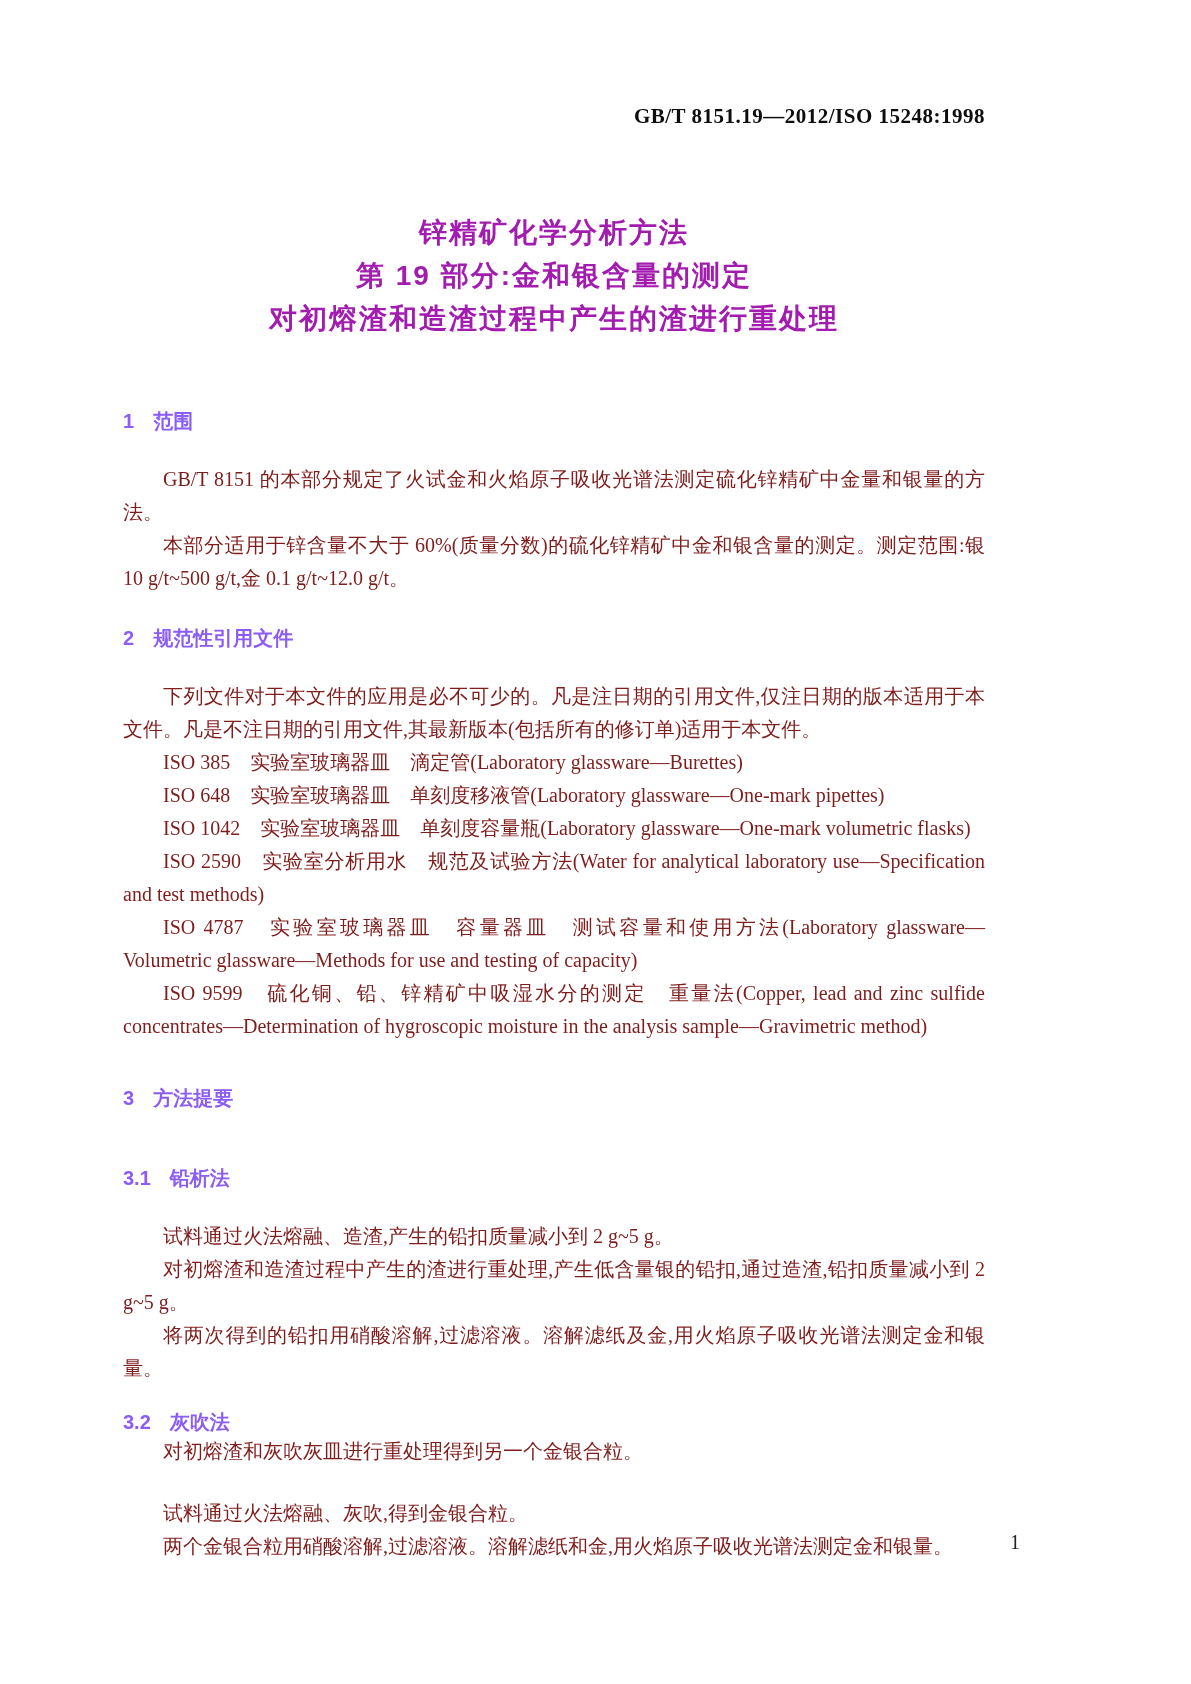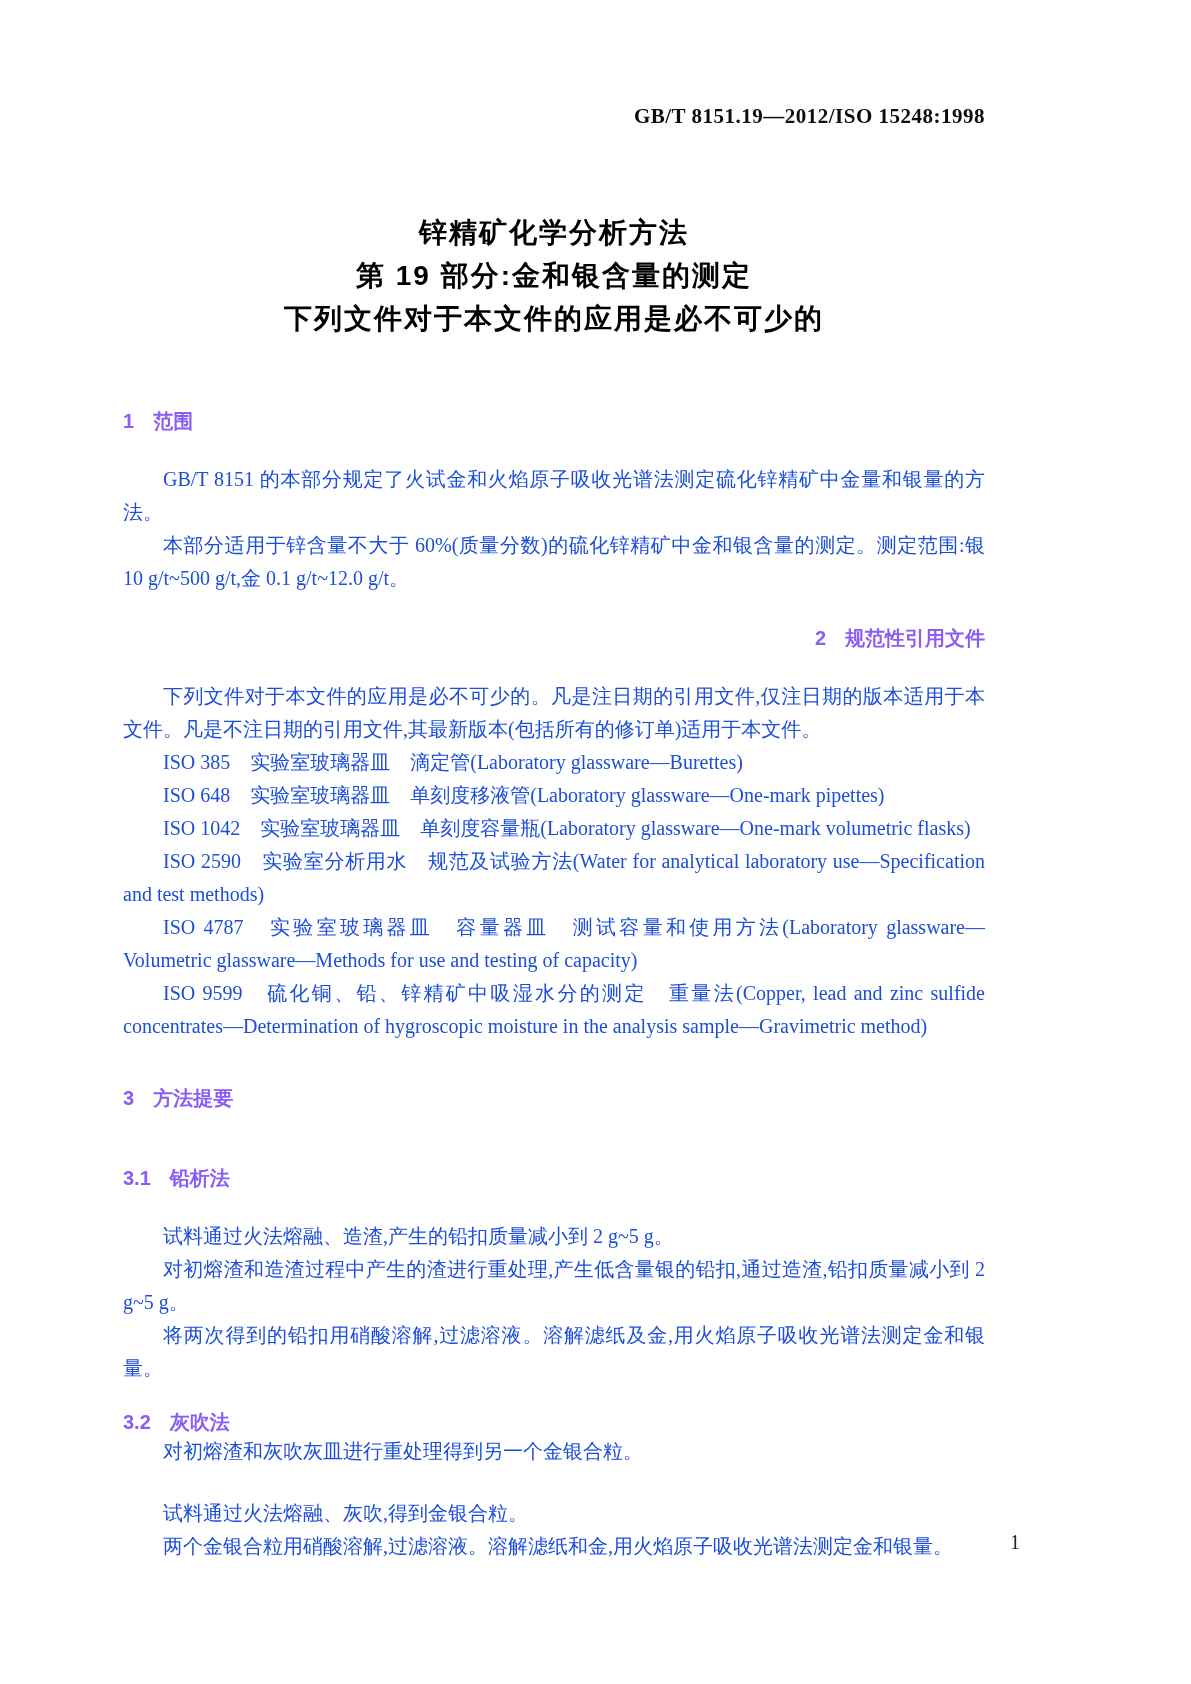--- a/index.html
+++ b/index.html
@@ -28,21 +28,21 @@
     font-size: 21px;
     line-height: 26px;
     letter-spacing: 0.5px;
     color: #0d0d0d;
   }
   .title-block {
     margin-top: 82px;
     text-align: center;
     font-family: "Liberation Sans", "DejaVu Sans", sans-serif;
     font-weight: 700;
-    color: #000000;
+    color: #a21caf;
   }
   .title-line {
     font-size: 28px;
     line-height: 43px;
     letter-spacing: 2px;
   }
   .section-heading {
     font-family: "Liberation Sans", "DejaVu Sans", sans-serif;
     font-weight: 700;
     font-size: 20px;
@@ -53,24 +53,24 @@
     display: inline-block;
     margin-right: 0.95em;
     font-family: "Liberation Sans", "DejaVu Sans", sans-serif;
   }
   .body-p {
     margin: 0;
     font-size: 20px;
     line-height: 33px;
     text-align: justify;
     text-indent: 2em;
-    color: #1d4ed8;
+    color: #7f1d1d;
   }
   .h-s1  { margin-top: 68px; }
-  .h-s2  { margin-top: 30px; text-align: right; }
+  .h-s2  { margin-top: 30px; }
   .h-s3  { margin-top: 42px; }
   .h-s31 { margin-top: 54px; }
   .h-s32 { margin-top: 24px; }
   .p-first { margin-top: 29px; }
   .page-number {
     position: absolute;
     left: 1010px;
     top: 1530px;
     font-size: 20px;
     line-height: 24px;
@@ -81,21 +81,21 @@
 </head>
 <body>
 
 <div class="page">
 
   <div class="doc-header">GB/T 8151.19—2012/ISO 15248:1998</div>
 
   <div class="title-block">
     <div class="title-line">锌精矿化学分析方法</div>
     <div class="title-line">第 19 部分:金和银含量的测定</div>
-    <div class="title-line">下列文件对于本文件的应用是必不可少的</div>
+    <div class="title-line">对初熔渣和造渣过程中产生的渣进行重处理</div>
   </div>
 
   <div class="section-heading h-s1">
     <span class="h-num">1</span><span>范围</span>
   </div>
   <p class="body-p p-first">GB/T 8151 的本部分规定了火试金和火焰原子吸收光谱法测定硫化锌精矿中金量和银量的方法。</p>
   <p class="body-p">本部分适用于锌含量不大于 60%(质量分数)的硫化锌精矿中金和银含量的测定。测定范围:银 10 g/t~500 g/t,金 0.1 g/t~12.0 g/t。</p>
 
   <div class="section-heading h-s2">
     <span class="h-num">2</span><span>规范性引用文件</span>

